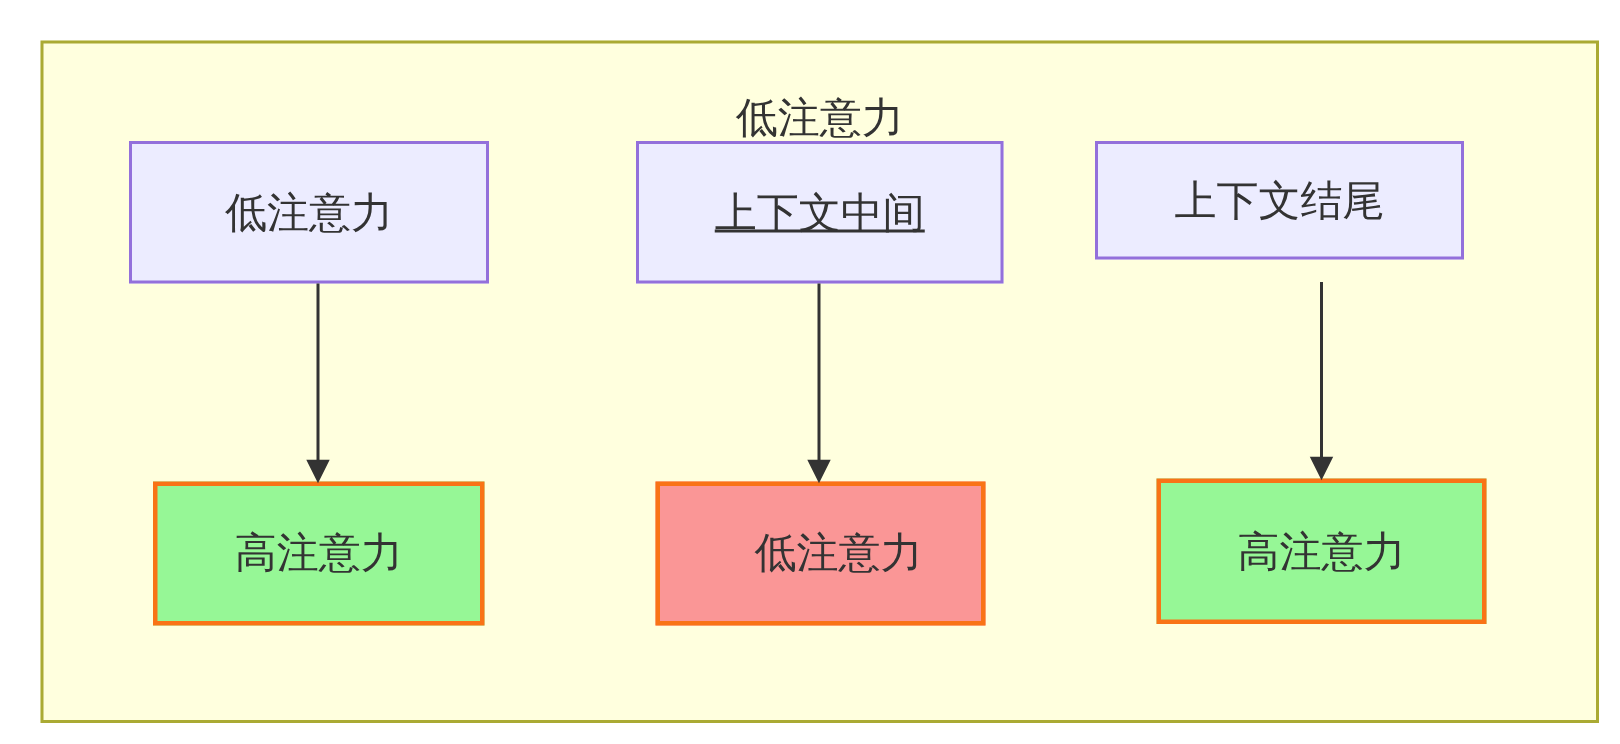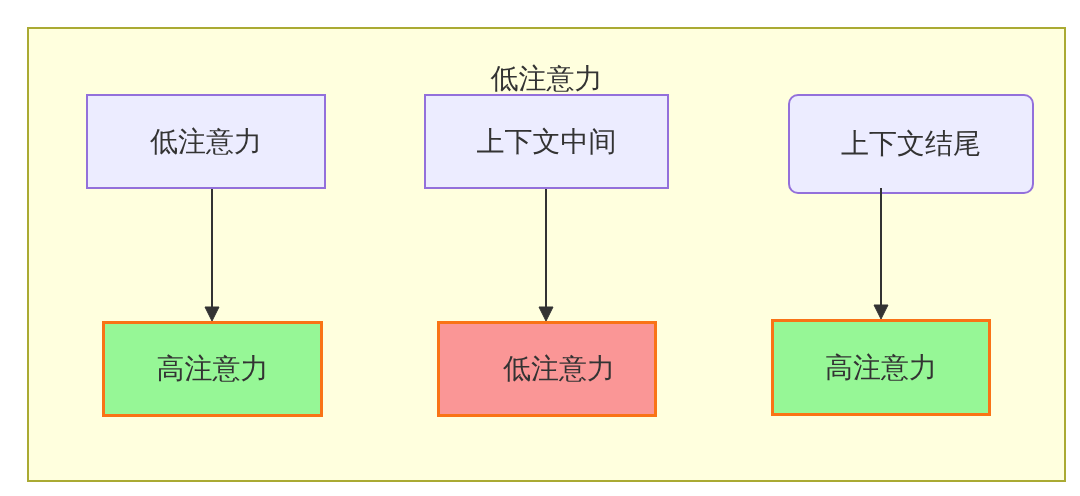--- a/index.html
+++ b/index.html
@@ -52,22 +52,22 @@
     border: 2px solid #9370db;
   }
   .node.target {
     border: 3px solid #f97316;
   }
   .node.target.high { background: #96f796; }
   .node.target.low  { background: #fa9696; }
 
   
   #src-0 { left: 86px;  top: 94px; width: 240px; height: 95px; }
-  #src-1 { left: 424px; top: 94px; width: 245px; height: 95px; }
-  #src-2 { left: 788px; top: 94px; width: 246px; height: 100px; border-radius: 10px; }
+  #src-1 { left: 424px; top: 94px; width: 245px; height: 95px; text-decoration: underline; }
+  #src-2 { left: 730px; top: 94px; width: 246px; height: 79px; }
 
   
   #tgt-0 { left: 102px; top: 321px; width: 221px; height: 96px; }
   #tgt-1 { left: 437px; top: 321px; width: 220px; height: 96px; padding-left: 24px; }
   #tgt-2 { left: 771px; top: 319px; width: 220px; height: 97px; }
 
   svg.edges {
     position: absolute;
     left: 0;
     top: 0;

